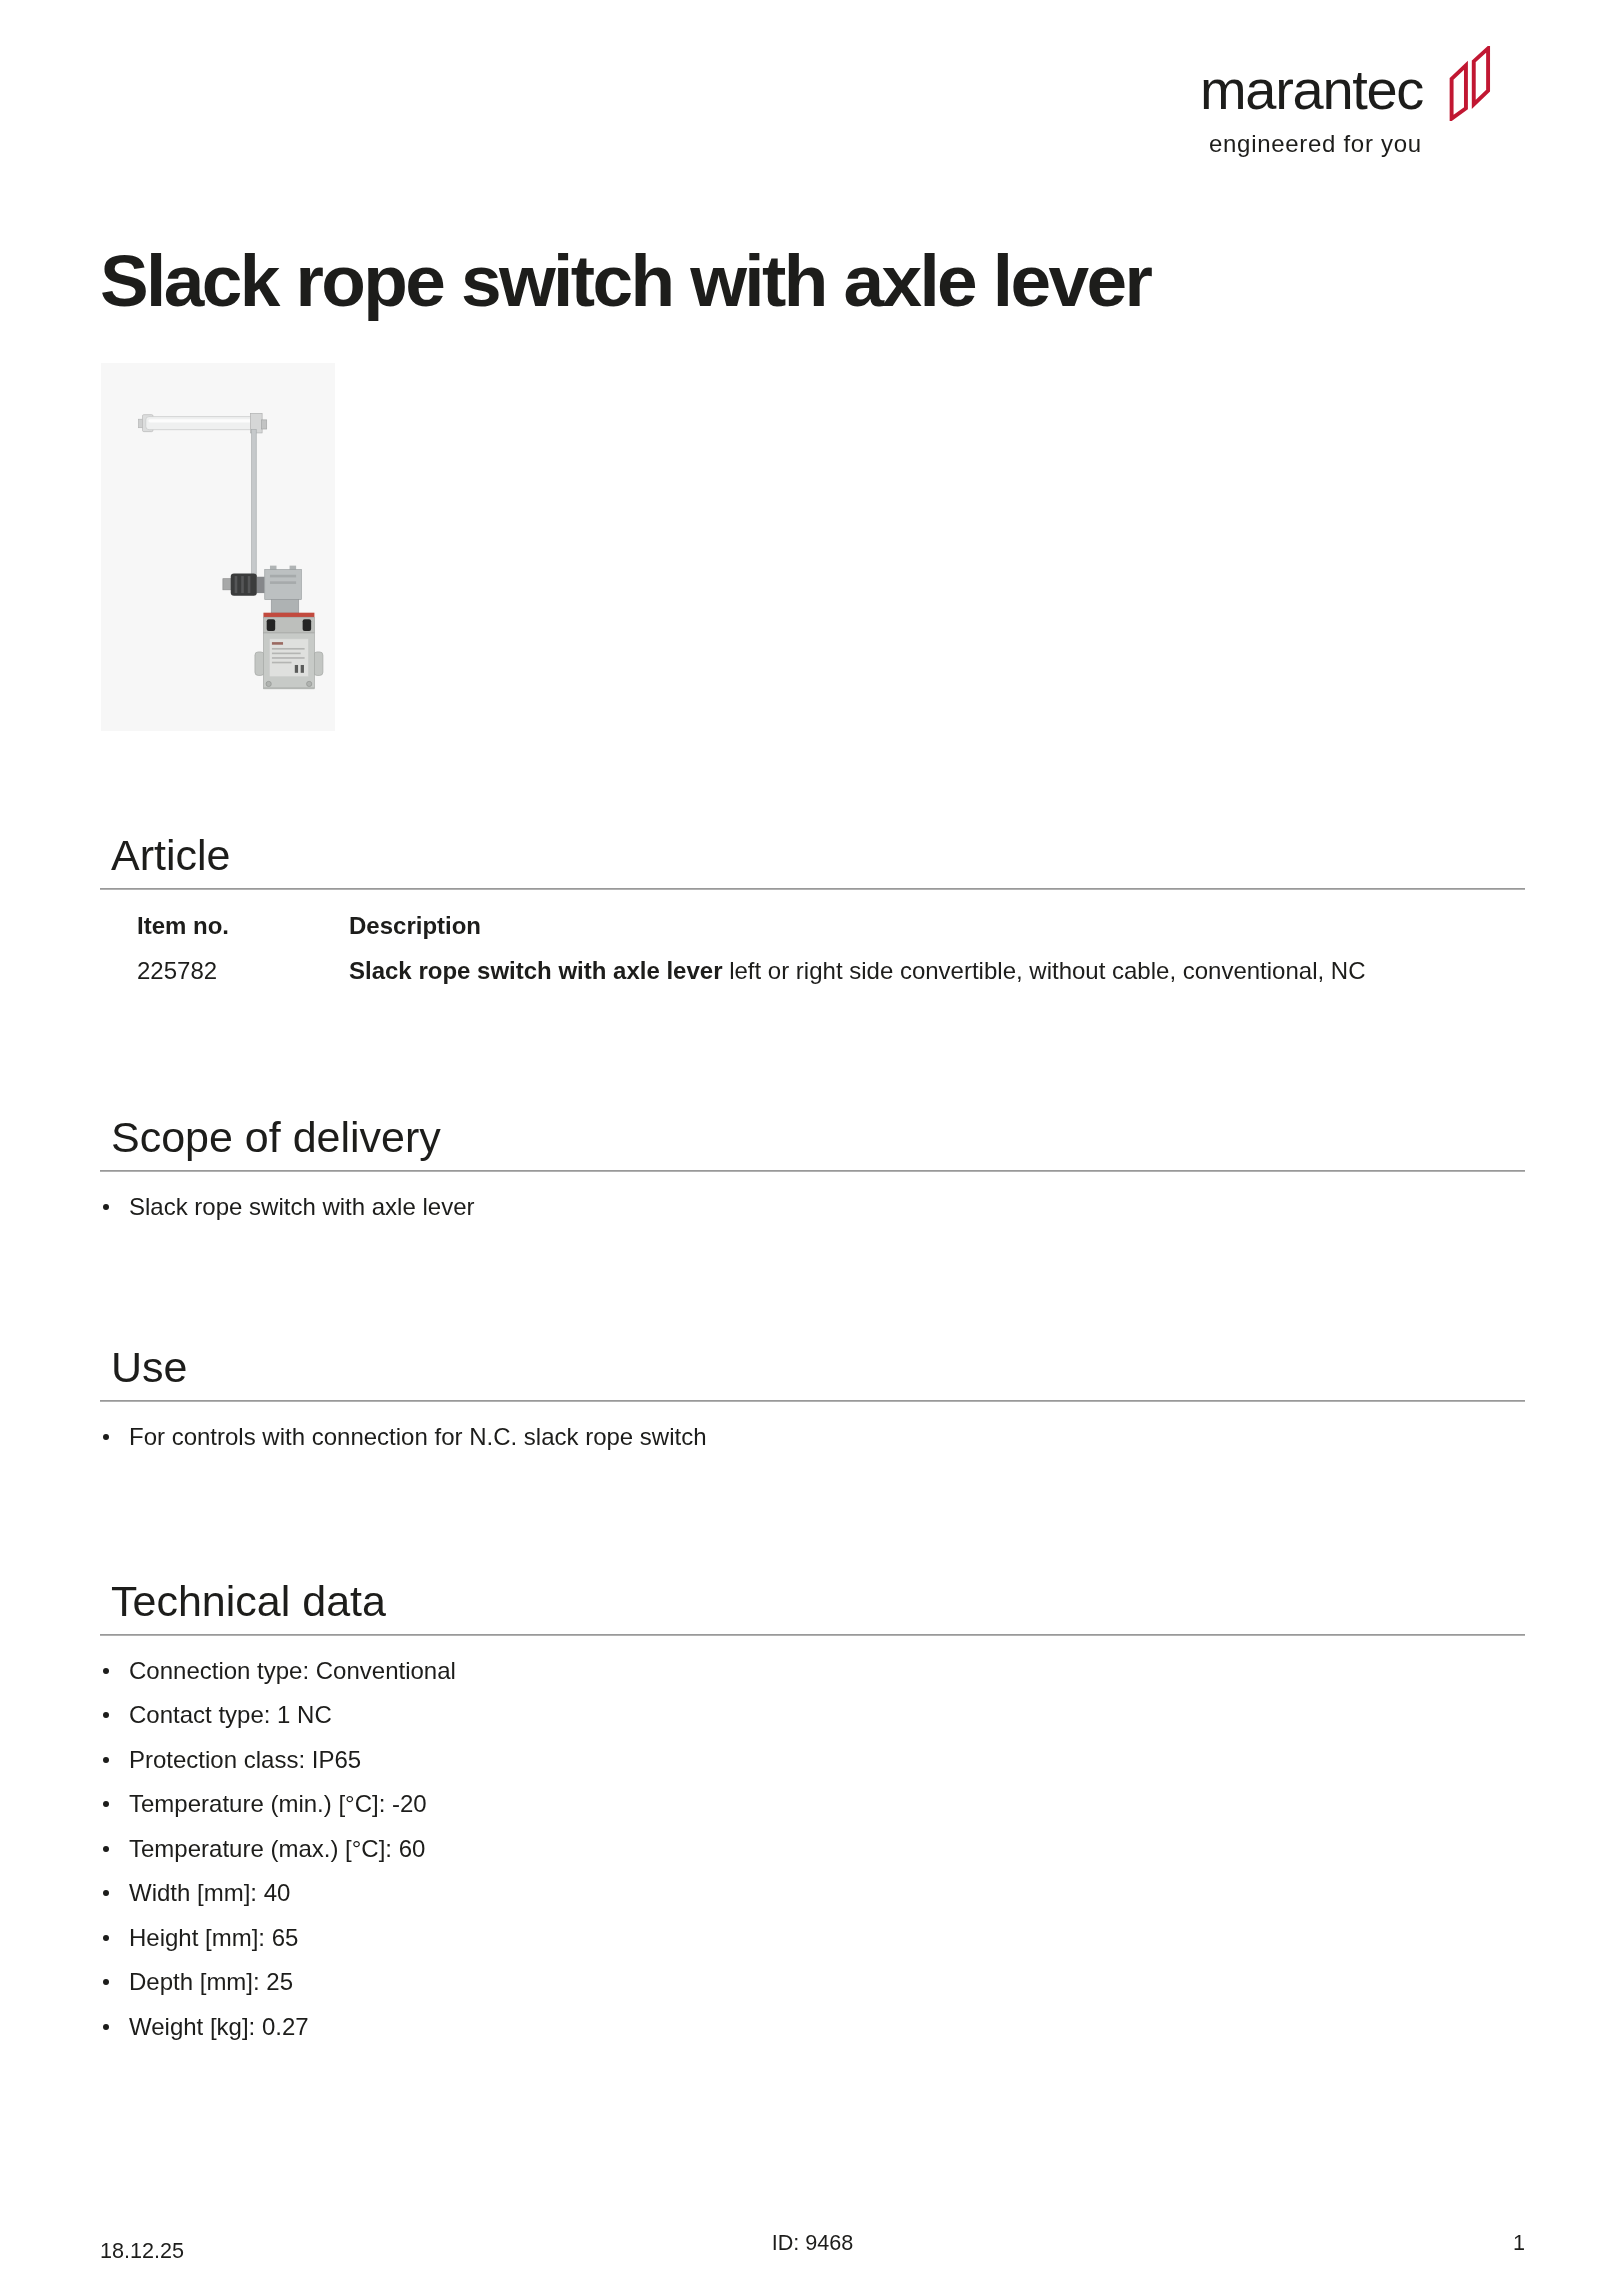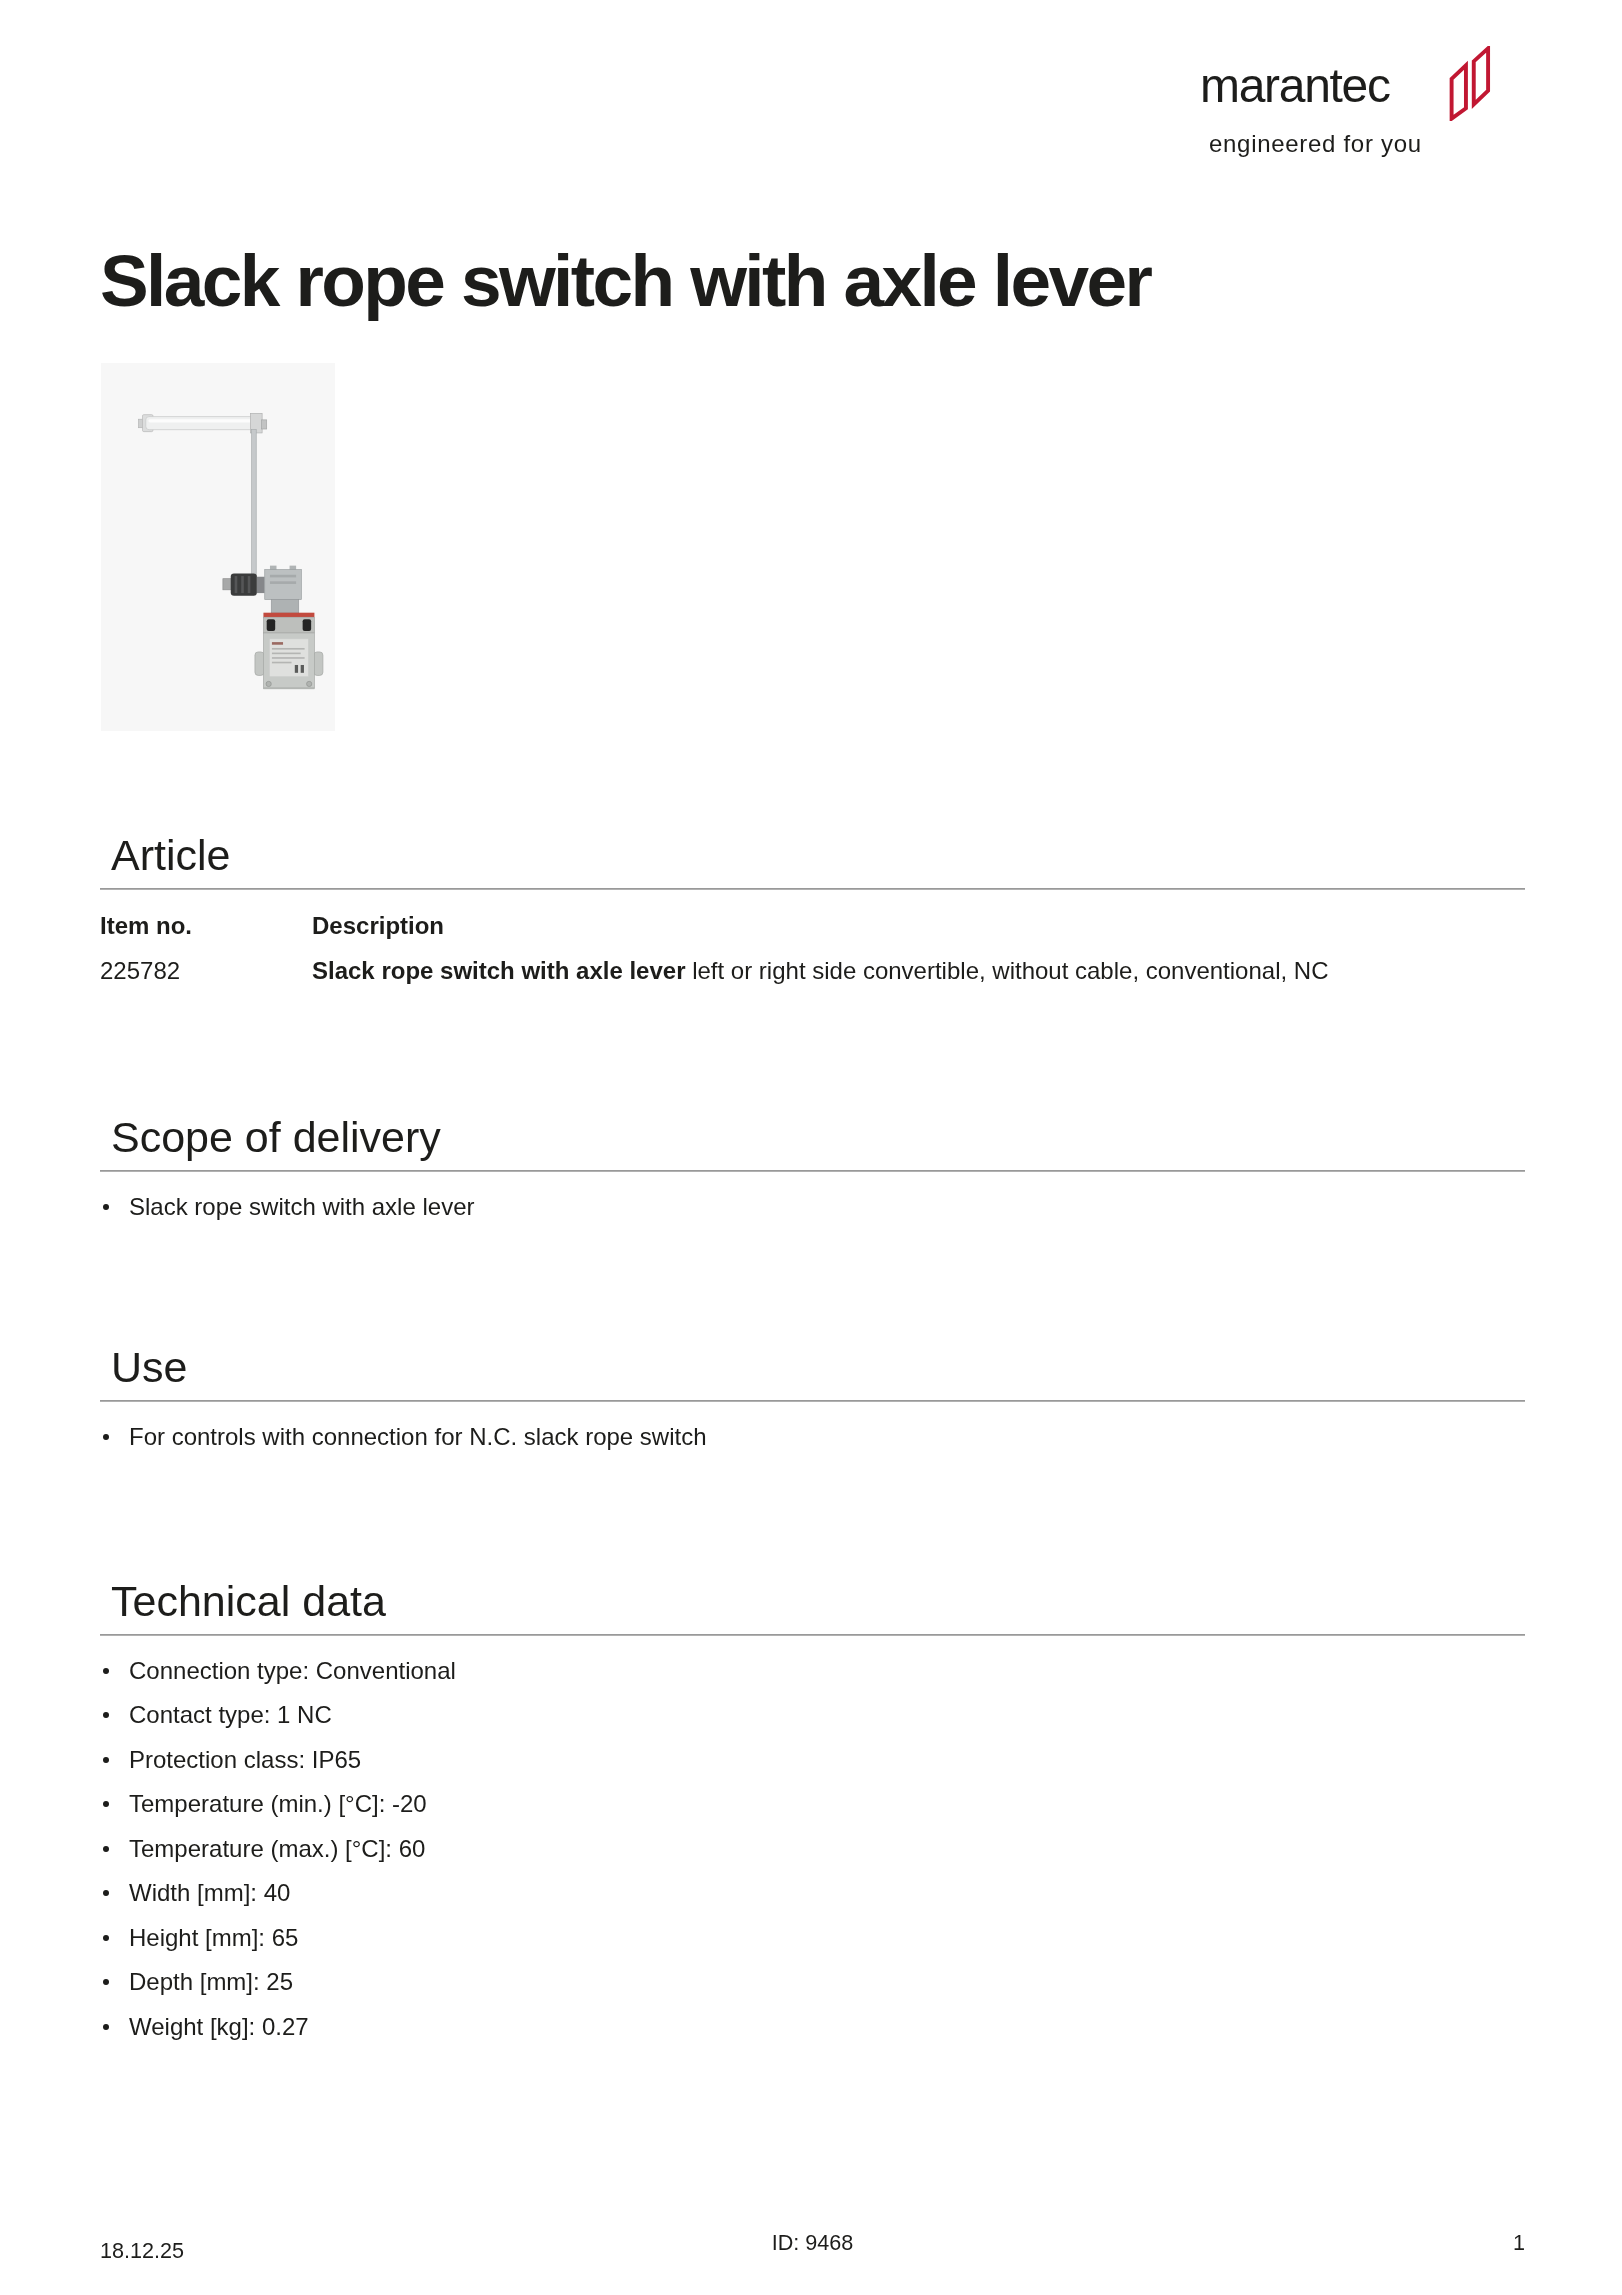--- a/index.html
+++ b/index.html
@@ -9,21 +9,21 @@
     height:2295px;
     background:#ffffff;
     font-family:"Liberation Sans","DejaVu Sans",sans-serif;
     color:#1d1d1b;
     overflow:hidden;
   }
   
   .logo{position:absolute;left:1200px;top:46px;width:292px;height:111px;}
   .logo-text{
     position:absolute;left:0;top:16.4px;
-    font-size:48px;line-height:1;letter-spacing:-1.3px;font-weight:400;color:#1d1d1b;
+    font-size:56px;line-height:1;letter-spacing:-1.3px;font-weight:400;color:#1d1d1b;
   }
   .logo-icon{position:absolute;right:0;top:0;width:43px;height:75px;}
   .logo-tagline{
     position:absolute;left:9px;top:86px;
     font-size:24px;line-height:1;letter-spacing:0.7px;color:#1d1d1b;
   }
   
   .title{
     position:absolute;left:100px;top:194px;right:101px;
     font-size:73px;font-weight:700;letter-spacing:-2.6px;line-height:1.05;color:#1d1d1b;
@@ -41,21 +41,21 @@
   .sec-use{top:1335px;}
   .sec-tech{top:1569px;}
   .section h2{
     margin:11px;font-size:43px;font-weight:400;line-height:1;color:#1d1d1b;
   }
   .rule{
     margin-top:9.8px;height:2px;border:none;
     background:linear-gradient(#8d8d8d,#bdbdbd);
   }
   
-  .art-table{margin-top:21.6px;display:grid;grid-template-columns:212px 1fr;row-gap:0;}
+  .art-table{margin-top:21.6px;display:grid;grid-template-columns:212px 1fr;row-gap:0;margin-left:37px;}
   .art-head{font-weight:700;font-size:24px;line-height:1.2;}
   .art-cell{font-size:24px;line-height:1.2;margin-top:17px;}
   .art-desc b{font-weight:700;}
   
   ul.bullets{list-style:none;margin:21px 0 0 0;padding:0;}
   ul.bullets li{
     position:relative;padding-left:29px;margin:0 0 15.7px 0;
     font-size:24px;line-height:1.2;color:#1d1d1b;
   }
   ul.bullets li::before{

